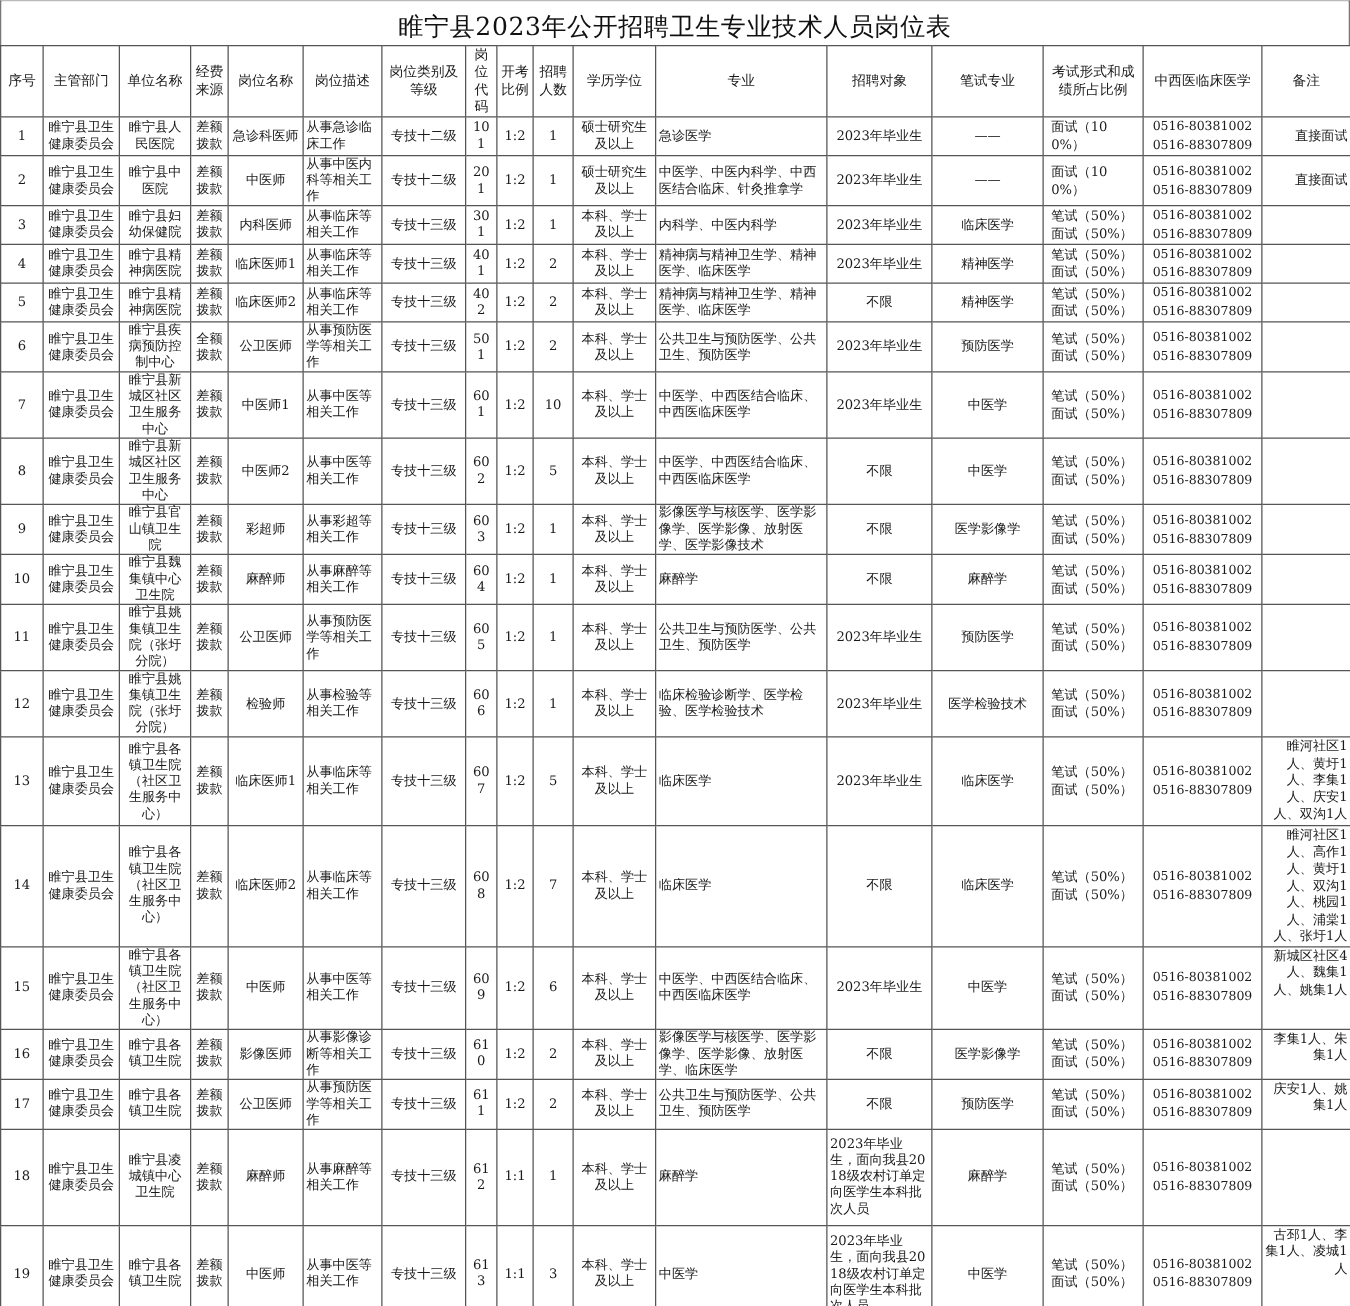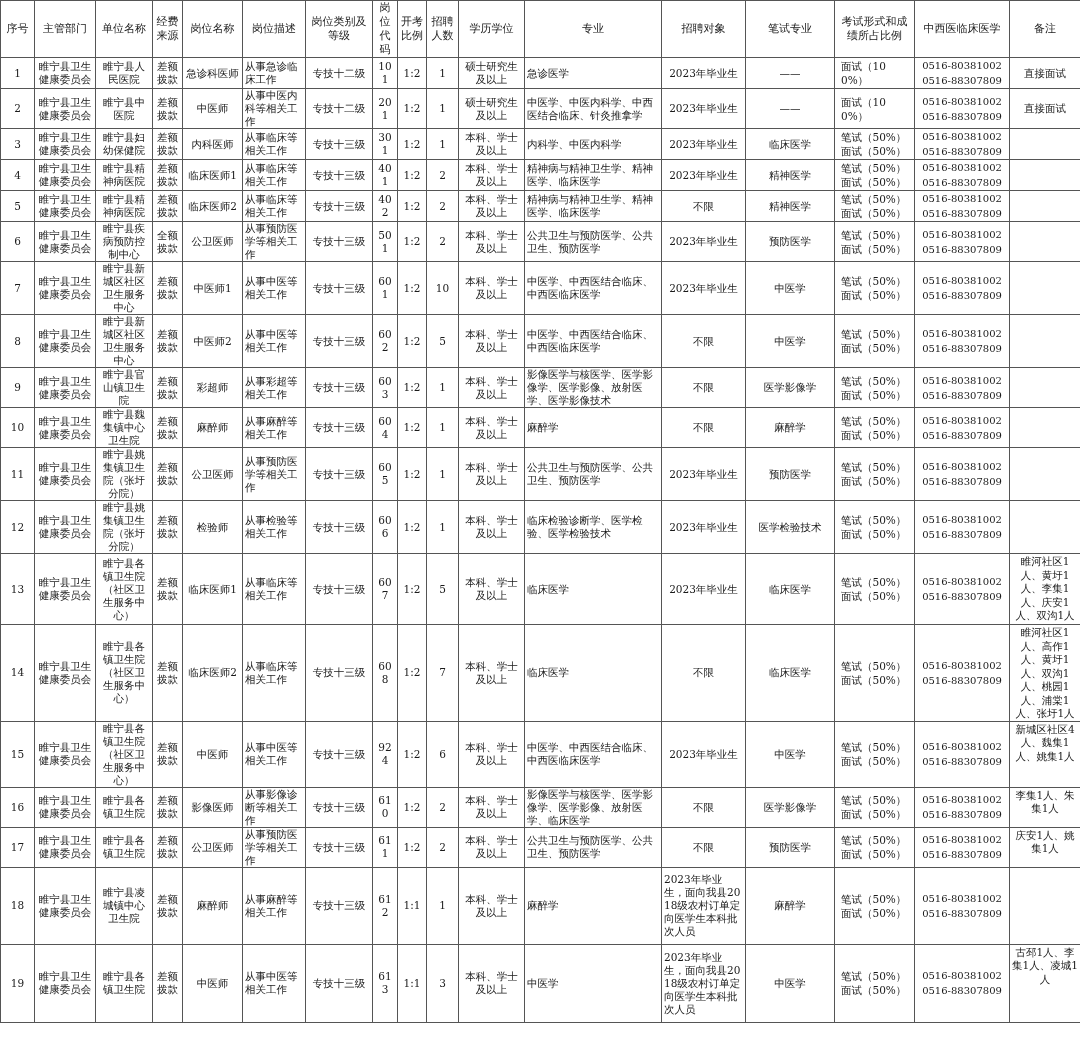--- a/index.html
+++ b/index.html
@@ -5,28 +5,29 @@
   html, body { margin: 0; padding: 0; background: #ffffff; }
   body { width: 1080px; height: 1045px; overflow: hidden; font-family: "DejaVu Serif", "Liberation Serif", serif; color: #1a1a1a; }
   .page { position: relative; width: 1080px; height: 1045px; background: #fff; }
   .title { height: 36px; line-height: 40px; text-align: center; font-size: 20px; color: #111; letter-spacing: 0.5px; border-left: 1px solid #777; border-right: 1px solid #777; border-top: 1px solid #bbb; box-sizing: border-box; }
   table { border-collapse: collapse; table-layout: fixed; width: 1080px; }
   td, th { border: 1px solid #555; padding: 0 2px; font-size: 10.5px; line-height: 13px; text-align: center; vertical-align: middle; font-weight: normal; overflow: hidden; word-break: break-all; }
   th { font-size: 11px; line-height: 14px; margin-top: 48px; }
   td.left { text-align: left; }
   td.phone { font-size: 10px; line-height: 15px; }
   td.exam { text-align: left; padding-left: 6px; font-size: 10.5px; line-height: 14px; }
-  td.note { text-align: center; font-size: 10.5px; line-height: 13.5px; vertical-align: top; padding-top: 1px; }
+  td.note { text-align: right; font-size: 10.5px; line-height: 13.5px; vertical-align: top; padding-top: 1px; }
   td.note.mid { vertical-align: middle; }
   .line { display: block; }
 </style>
 </head>
 <body>
 
 <div class="page">
+  <div class="title">睢宁县2023年公开招聘卫生专业技术人员岗位表</div>
   <table>
     <colgroup>
       <col style="width:34px">
         <col style="width:61px">
         <col style="width:57px">
         <col style="width:30px">
       <col style="width:60px">
         <col style="width:63px">
         <col style="width:67px">
         <col style="width:25px">
@@ -411,21 +412,21 @@
           <td class="note">睢河社区1人、高作1人、黄圩1人、双沟1人、桃园1人、浦棠1人、张圩1人</td>
         </tr>
         <tr style="height: 53px;">
           <td>15</td>
           <td>睢宁县卫生健康委员会</td>
           <td>睢宁县各镇卫生院（社区卫生服务中心）</td>
           <td>差额拨款</td>
           <td>中医师</td>
           <td class="left">从事中医等相关工作</td>
           <td>专技十三级</td>
-          <td>924</td>
+          <td>609</td>
           <td>1:2</td>
           <td>6</td>
           <td>本科、学士及以上</td>
           <td class="left">中医学、中西医结合临床、中西医临床医学</td>
           <td>2023年毕业生</td>
           <td>中医学</td>
           <td class="exam">
             <span class="line">笔试（50%）</span>
             <span class="line">面试（50%）</span>
           </td>

